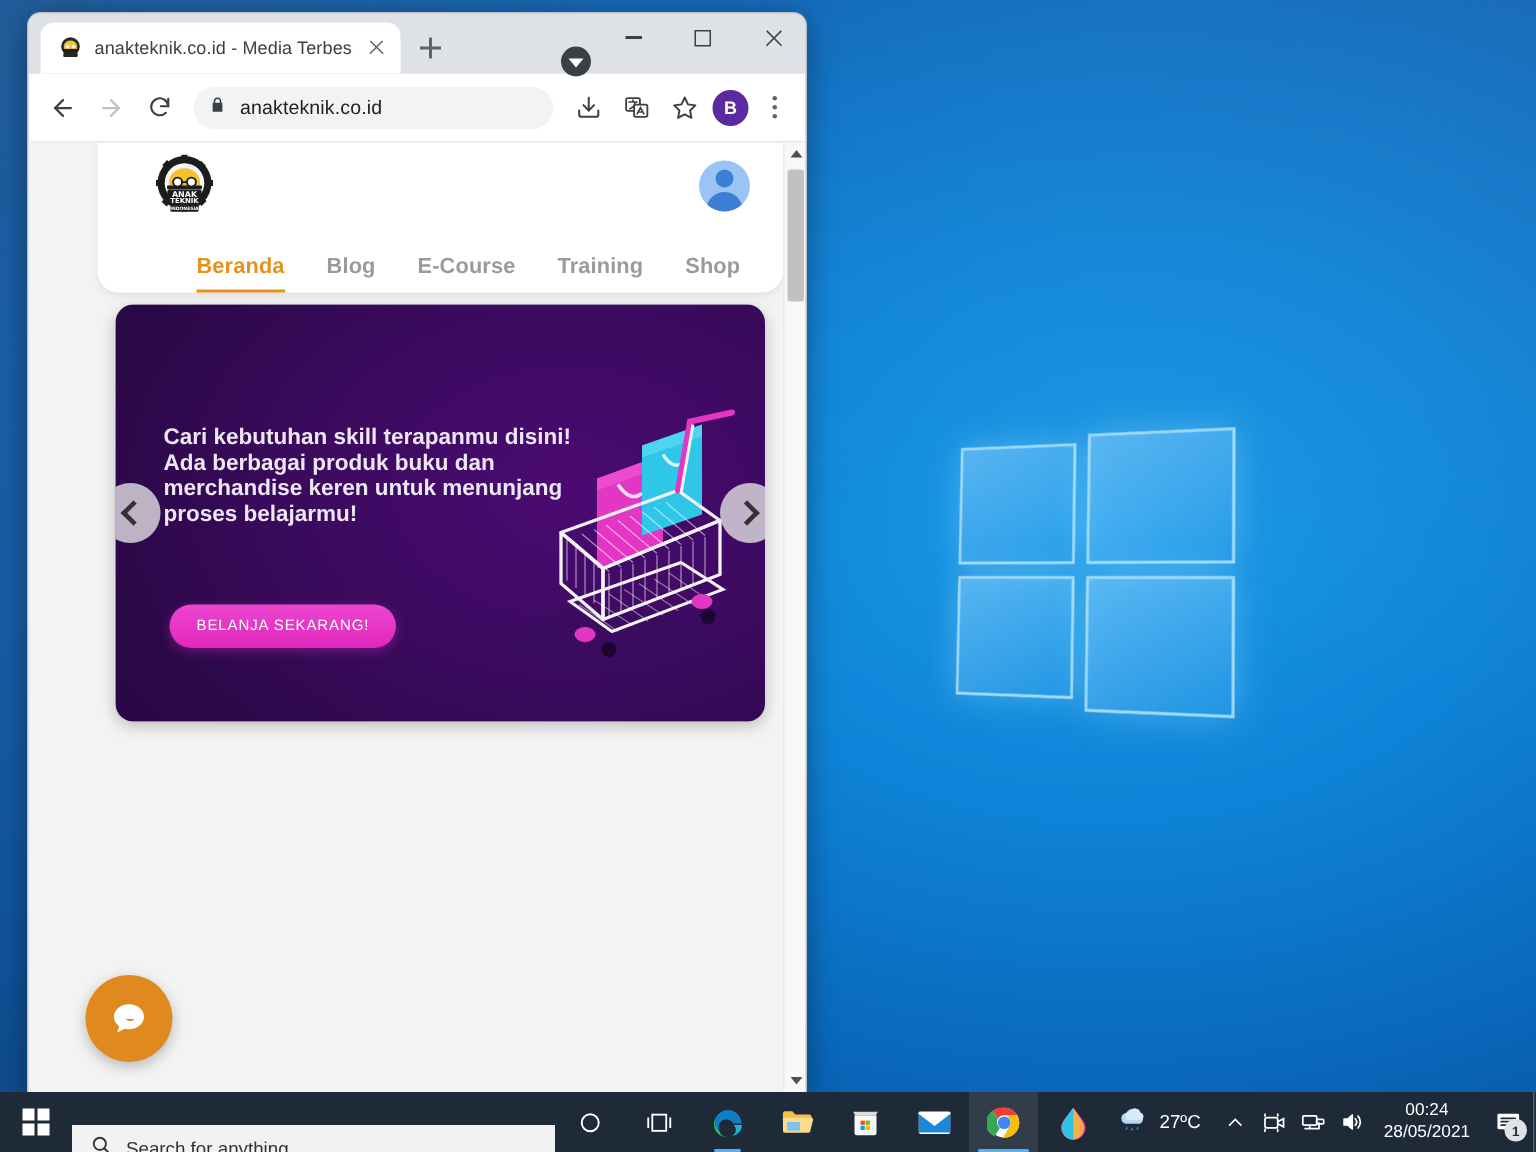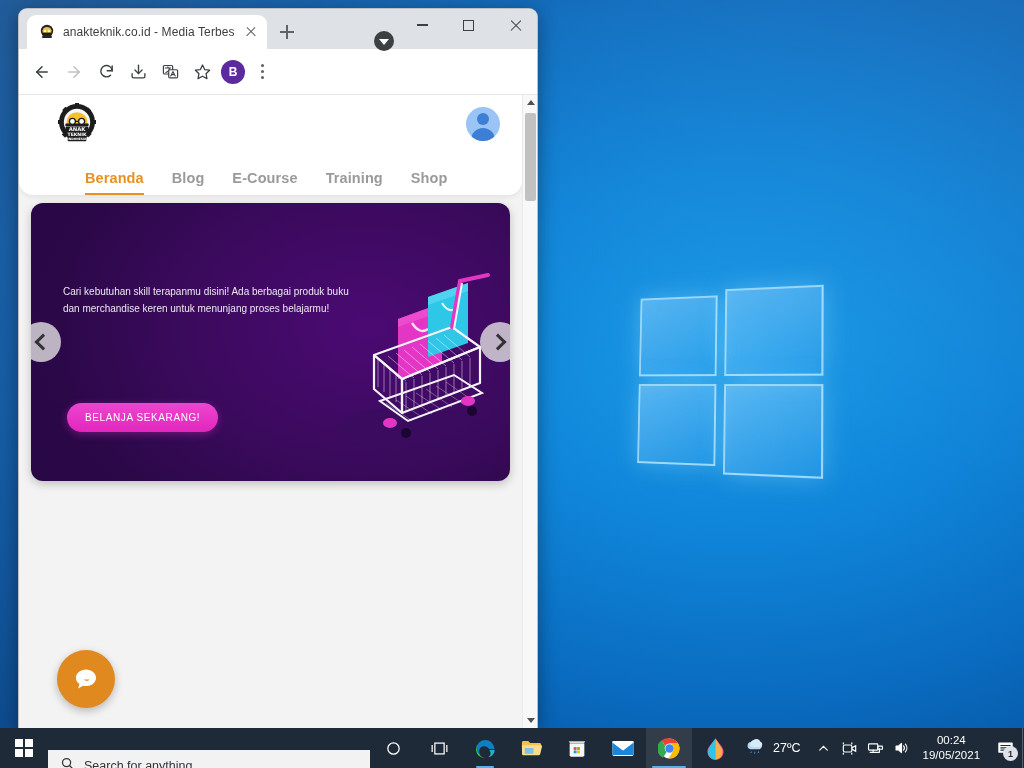--- a/index.html
+++ b/index.html
@@ -213,20 +213,21 @@
     height: 633px;
     background: #f1f1f1;
     overflow: hidden;
     display: flex;
   }
   #page {
     flex: 1 1 auto;
     background: #f3f3f3;
     position: relative;
     overflow: hidden;
+    padding-left: 46px;
   }
   
   #site-header {
     background: #fff;
     border-radius: 0 0 14px 14px;
     padding: 10px 14px 0;
     position: relative;
     height: 100px;
     box-shadow: 0 2px 5px rgba(0,0,0,0.07);
   }
@@ -296,22 +297,23 @@
     position: absolute; left: 32px; top: 80px;
     width: 290px;
     color: #fff;
   }
   #slide-title {
     font-size: 21px; font-weight: bold;
     margin-bottom: 14px;
     letter-spacing: 0.1px;
   }
   #slide-desc {
-    font-size: 10px; line-height: 17px;
+    font-size: 15px; line-height: 17px;
     color: #ece7f2;
+    font-weight: bold;
   }
   #slide-cta {
     position: absolute; left: 36px; top: 200px;
     background: #e935c9;
     background: linear-gradient(180deg, #ec46cf, #e226bd);
     color: #fff;
     font-size: 10px; font-weight: normal;
     letter-spacing: 0.6px;
     padding: 9px 18px;
     border-radius: 16px;
@@ -560,20 +562,28 @@
             <polyline points="12 5 19 12 12 19"></polyline>
         </svg>
       </div>
       <div class="tb-btn">
         <svg width="17" height="17" viewBox="0 0 24 24" fill="none" stroke="#3c4043" stroke-width="2" stroke-linecap="round">
           <path d="M20 11a8 8 0 1 0-2.3 6.2"></path>
             <polyline points="20 4 20 11 13 11"></polyline>
         </svg>
       </div>
 
+      <div id="omnibox">
+        <span>
+          <svg width="12" height="12" viewBox="0 0 24 24" fill="#3c4043">
+            <path d="M17 9V7a5 5 0 0 0-10 0v2H5.5v12h13V9H17zm-8 0V7a3 3 0 0 1 6 0v2H9z"></path>
+          </svg>
+        </span>
+        <span id="omnibox-url" title="anakteknik.co.id">anakteknik.co.id</span>
+      </div>
 
       <div class="tb-btn">
         <svg width="17" height="17" viewBox="0 0 24 24" fill="none" stroke="#3c4043" stroke-width="1.9" stroke-linecap="round" stroke-linejoin="round">
           <path d="M21 15v4a2 2 0 0 1-2 2H5a2 2 0 0 1-2-2v-4"></path>
             <polyline points="7 10 12 15 17 10"></polyline>
             <line x1="12" y1="15" x2="12" y2="3"></line>
         </svg>
       </div>
       <div class="tb-btn">
         <svg width="17" height="17" viewBox="0 0 24 24">
@@ -867,21 +877,21 @@
       </div>
       <div class="tray-icon">
         <svg width="17" height="16" viewBox="0 0 22 20" fill="none" stroke="#ffffff" stroke-width="1.5">
           <path d="M4 7.5h3L11 4v12L7 12.5H4z" fill="#ffffff" stroke-linejoin="round"></path>
           <path d="M13.6 7.2a4.2 4.2 0 0 1 0 5.6M16 5a7.4 7.4 0 0 1 0 10" stroke-linecap="round"></path>
         </svg>
       </div>
 
       <div id="clock">
         <span>00:24</span>
-        <span>19/05/2021</span>
+        <span>28/05/2021</span>
       </div>
 
       <div id="notif-btn">
         <svg width="19" height="17" viewBox="0 0 22 20">
           <rect x="2.5" y="3" width="17" height="12" rx="1" fill="#ffffff"></rect>
           <g stroke="#1f2a38" stroke-width="1.4" stroke-linecap="round">
             <line x1="5.5" y1="6.5" x2="16.5" y2="6.5"></line>
             <line x1="5.5" y1="9.2" x2="16.5" y2="9.2"></line>
             <line x1="5.5" y1="11.9" x2="12.5" y2="11.9"></line>
           </g>

